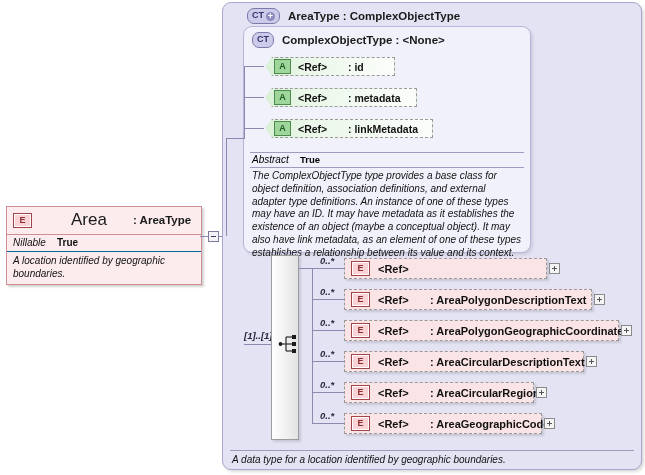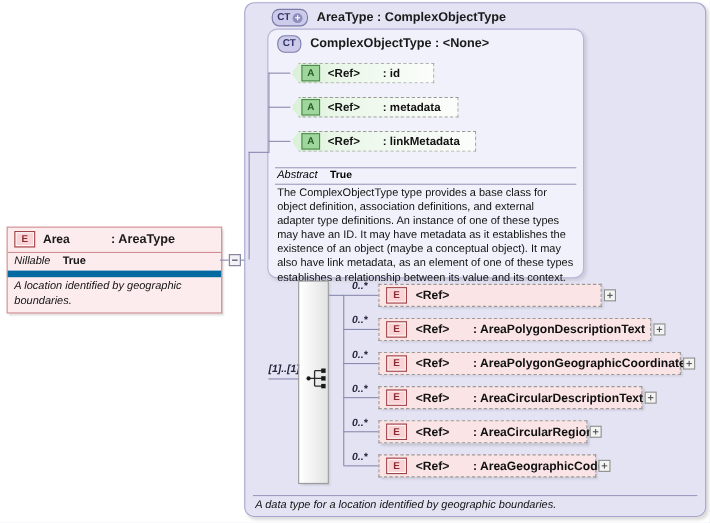--- a/index.html
+++ b/index.html
@@ -54,35 +54,36 @@
     font-size: 9px;
     font-weight: bold;
     color: #8c2d31;
     background: #f9d3d5;
     border: 1px solid #a14448;
     box-shadow: inset 0 0 0 1px #ffffff;
     margin-right: 7px;
     flex: none;
   }
   #area-box .name {
-    font-size: 11px;
-    font-weight: bold;
+    font-size: 17px;
+    font-weight: normal;
     color: #1a1a1a;
     min-width: 62px;
+    margin-left: 32px;
   }
   #area-box .type {
     font-size: 11.5px;
     font-weight: bold;
     color: #1a1a1a;
   }
   #area-box .row-prop {
     display: flex;
     align-items: baseline;
     padding: 2px 6px 3px 6px;
-    border-bottom: 6px solid #0369a1;
+    border-bottom: 1px solid #0369a1;
   }
   #area-box .prop-key {
     font-style: italic;
     font-size: 10px;
     min-width: 44px;
     color: #111;
   }
   #area-box .prop-val {
     font-size: 10px;
     font-weight: bold;
@@ -244,20 +245,21 @@
     font-style: italic;
     font-size: 10px;
     min-width: 48px;
   }
   #abstract-block .abs-val {
     font-size: 9.5px;
     font-weight: bold;
   }
   #abstract-block .abs-doc {
     padding: 2px 2px 2px 2px;
+    font-style: italic;
     font-size: 10px;
     line-height: 1.28;
     color: #111;
   }
 
   
   #compositor {
     position: absolute;
     left: 271px;
     top: 255px;

